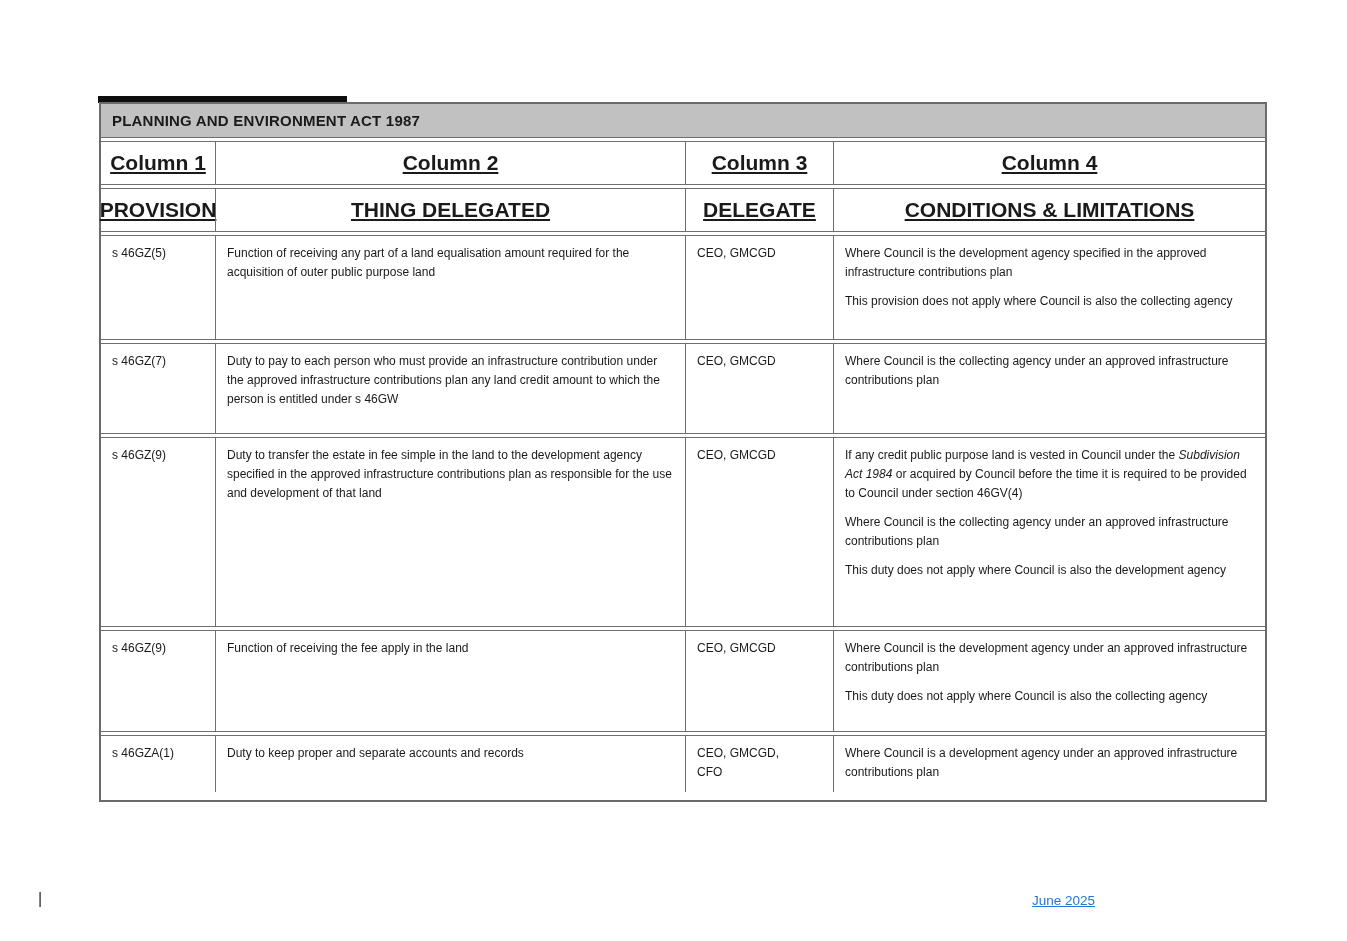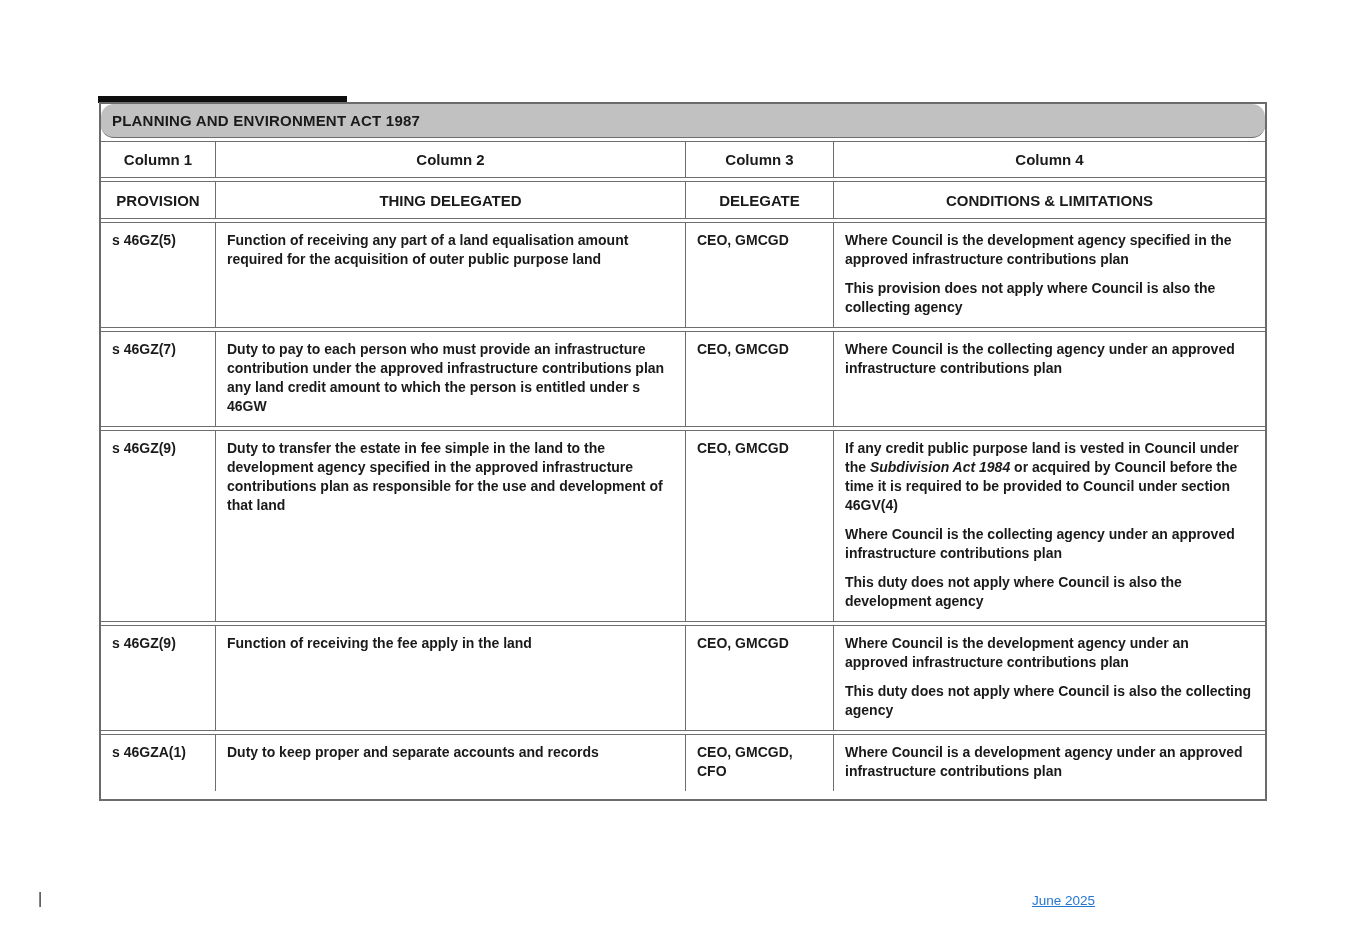--- a/index.html
+++ b/index.html
@@ -18,43 +18,43 @@
     border:2px solid #6b6b6b; background:#ffffff;
   }
   .trow {
     display:grid;
     grid-template-columns:114px 470px 148px 1fr;
     border-top:1px solid #6e6e6e;
     border-bottom:1px solid #6e6e6e;
     margin-bottom:3px;
     background:#ffffff;
   }
-  .trow:first-child { border-top:none;border-radius:13px; }
+  .trow:first-child { border-top:none; }
   .trow:last-child { margin-bottom:8px; border-bottom:none; }
   .title-row { grid-template-columns:1fr; background:#c1c1c1; min-height:34px; }
   .title-cell {
     display:flex; align-items:center; padding:6px 11px;
     font-weight:bold; font-size:15px; letter-spacing:.2px;
   }
   .head-row .cell {
     display:flex; align-items:center; justify-content:center;
-    font-weight:bold; font-size:15px; text-align:center; padding:9px 6px;
+    font-weight:bold; font-size:21px; text-align:center; padding:9px 6px;text-decoration:underline;
   }
   .trow:nth-child(2) { min-height:37px; }
   .trow:nth-child(3) { min-height:38px; }
   .trow:nth-child(4) { min-height:105px; }
   .trow:nth-child(5) { min-height:91px; }
   .trow:nth-child(6) { min-height:190px; }
   .trow:nth-child(7) { min-height:102px; }
   .trow:nth-child(8) { min-height:55px; }
   .cell { border-left:1px solid #6e6e6e; }
   .cell:first-child { border-left:none; }
   .data-row .cell {
     padding:8px 12px 10px 11px;
-    font-size:14px; line-height:19px;font-weight:bold;
+    font-size:12px; line-height:19px;
   }
   .para { margin-bottom:10px; }
   .para:last-child { margin-bottom:0; }
   .footer-pipe {
     position:absolute; left:38px; top:890px;
     font-size:16px; color:#2b2b2b;
   }
   .footer-text {
     position:absolute; left:97px; top:944px;
     font-size:13px; color:#1a1a1a;

